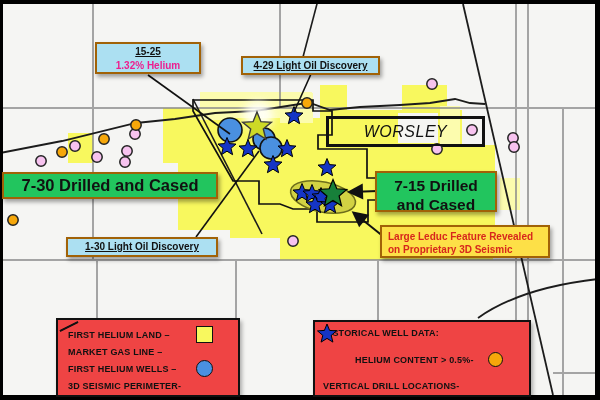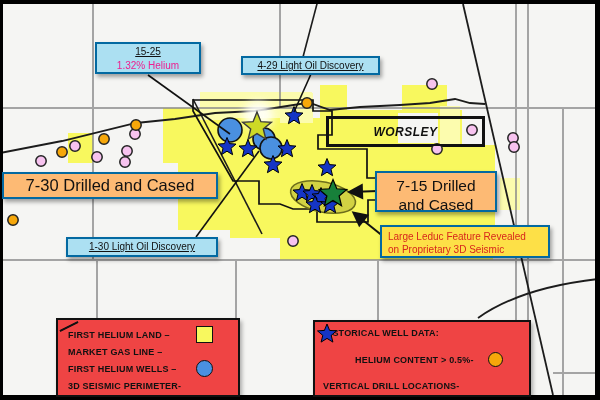--- a/index.html
+++ b/index.html
@@ -1,27 +1,27 @@
 <!DOCTYPE html>
 <html><head>
 <meta charset="utf-8">
 <style>
   html,body{margin:0;padding:0;}
   body{width:600px;height:400px;font-family:"Liberation Sans",sans-serif;background:#000;}
   #stage{position:relative;width:600px;height:400px;background:#f5f5f3;overflow:hidden;}
   svg{position:absolute;left:0;top:0;}
-  .ann-box{position:absolute;box-sizing:border-box;border:2px solid #0369a1;font-weight:normal;
+  .ann-box{position:absolute;box-sizing:border-box;border:2px solid #a16207;font-weight:bold;
            text-align:center;color:#111;box-shadow:2px 3px 4px rgba(0,0,0,.35);line-height:1.25;}
   .cyan{background:#ace0f2;font-size:10px;}
   .cyan .u{text-decoration:underline;}
-  .chart{background:#fdba74;}
+  .chart{background:#22c55e;}
   .leduc{background:#fde047;color:#d7261c;font-size:10px;text-align:left;padding:3px 5px 2px 6px;
          border-width:2px;line-height:1.3;}
   .worsley{position:absolute;box-sizing:border-box;border:2px solid #111;background:transparent;
-           font-weight:bold;font-style:italic;font-size:12px;letter-spacing:.5px;color:#111;
+           font-weight:normal;font-style:italic;font-size:16px;letter-spacing:.5px;color:#111;
            display:flex;align-items:center;justify-content:center;box-shadow:none;}
   .legend{position:absolute;box-sizing:border-box;background:#ef4444;border:2px solid #111;
           box-shadow:2px 3px 4px rgba(0,0,0,.3);padding:6px 8px 4px 10px;display:flex;
           flex-direction:column;justify-content:space-between;}
   .lrow{display:flex;align-items:center;font-size:9px;font-weight:bold;color:#111;
         letter-spacing:.2px;white-space:nowrap;}
   .lrow .sym{margin-left:auto;margin-right:14px;display:flex;align-items:center;justify-content:center;width:24px;}
   .sq{width:15px;height:15px;background:#f8f85e;border:1.5px solid #111;}
   .ci{width:15px;height:15px;border-radius:50%;border:1.5px solid #111;}
   .ci.blue{background:#4a90e0;}

